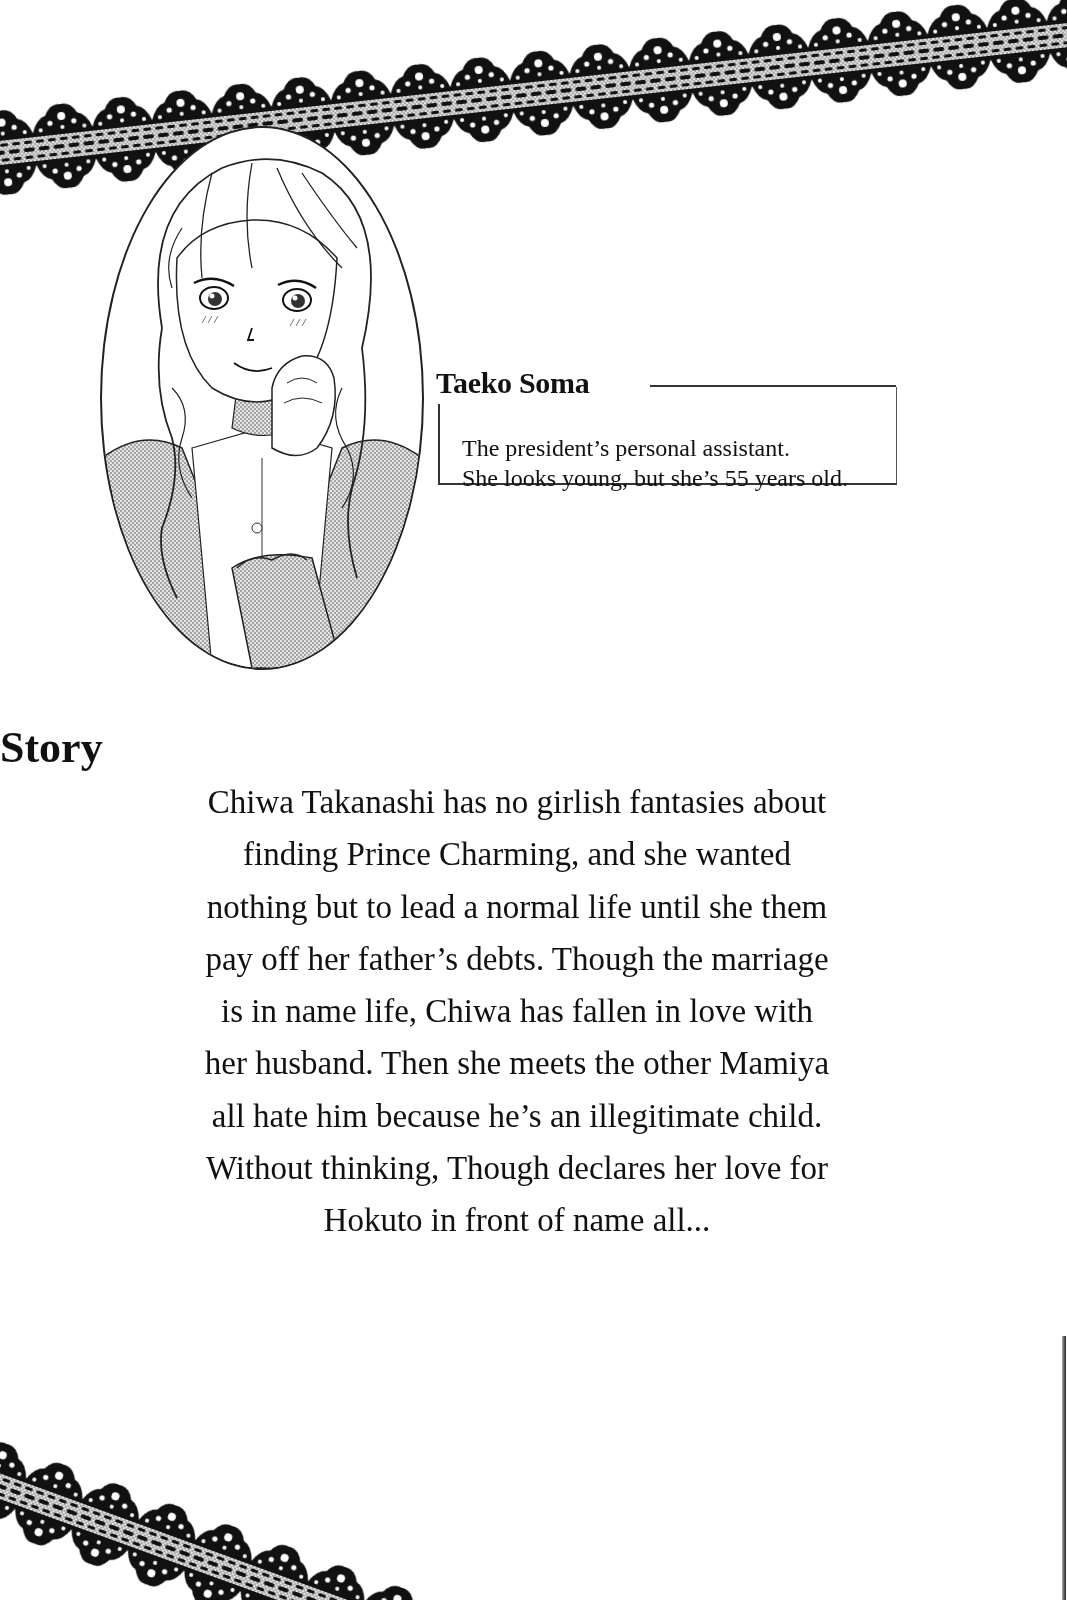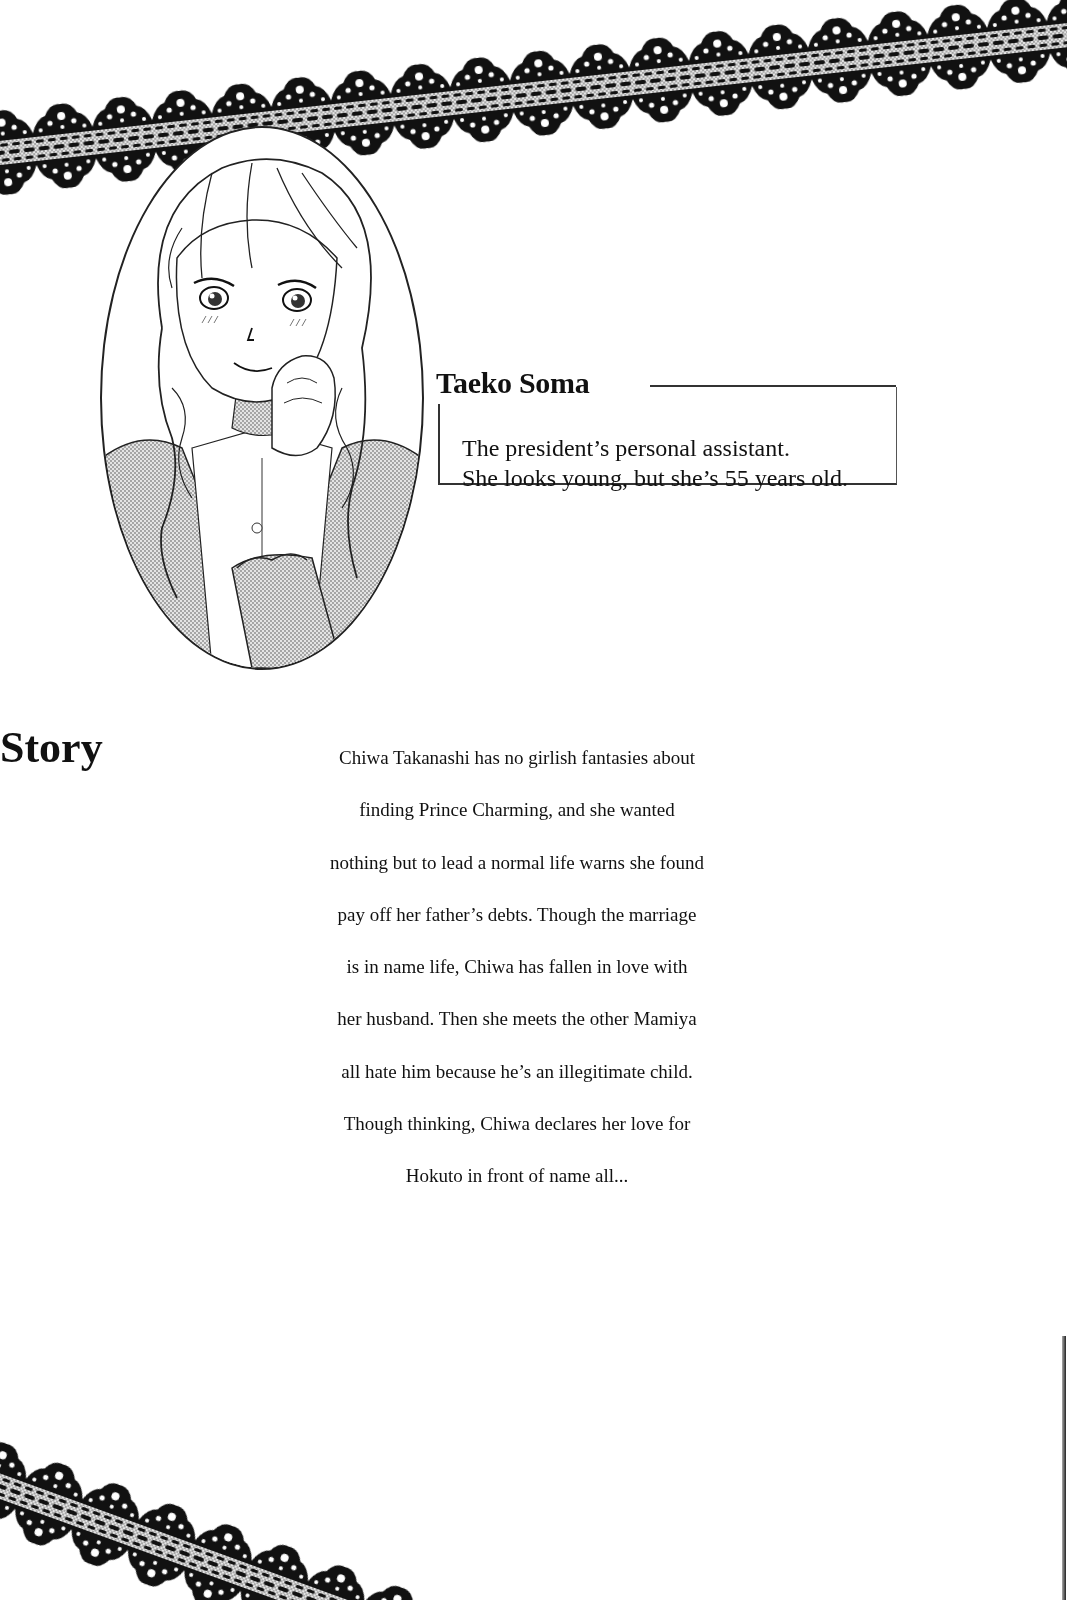--- a/index.html
+++ b/index.html
@@ -114,23 +114,23 @@
     top: 720px;
     text-align: left;
     font-size: 44px;
     font-weight: bold;
     line-height: 56px;
   }
   .story-body {
     position: absolute;
     left: 150px;
     width: 734px;
-    top: 732px;
+    top: 776px;
     text-align: center;
-    font-size: 19px;
+    font-size: 33px;
     line-height: 52.3px;
   }
   .story-line { display: block; white-space: nowrap; }
 
   
   .page-edge {
     position: absolute;
     left: 1062px;
     top: 1336px;
     width: 4px;
@@ -255,26 +255,26 @@
     <div>The president’s personal assistant.</div>
     <div>She looks young, but she’s 55 years old.</div>
   </div>
 </div>
 
 <div class="story-title">Story</div>
 
 <div class="story-body">
   <span class="story-line">Chiwa Takanashi has no girlish fantasies about</span>
   <span class="story-line">finding Prince Charming, and she wanted</span>
-  <span class="story-line">nothing but to lead a normal life warns she found</span>
+  <span class="story-line">nothing but to lead a normal life until she them</span>
   <span class="story-line">pay off her father’s debts. Though the marriage</span>
   <span class="story-line">is in name life, Chiwa has fallen in love with</span>
   <span class="story-line">her husband. Then she meets the other Mamiya</span>
   <span class="story-line">all hate him because he’s an illegitimate child.</span>
-  <span class="story-line">Though thinking, Chiwa declares her love for</span>
+  <span class="story-line">Without thinking, Though declares her love for</span>
   <span class="story-line">Hokuto in front of name all...</span>
 </div>
 
 <div class="lace lace-bottom">
   <svg width="900" height="92">
     <rect width="900" height="92" fill="url(#lacescallop)"></rect>
   </svg>
 </div>
 
 <div class="page-edge"></div>

